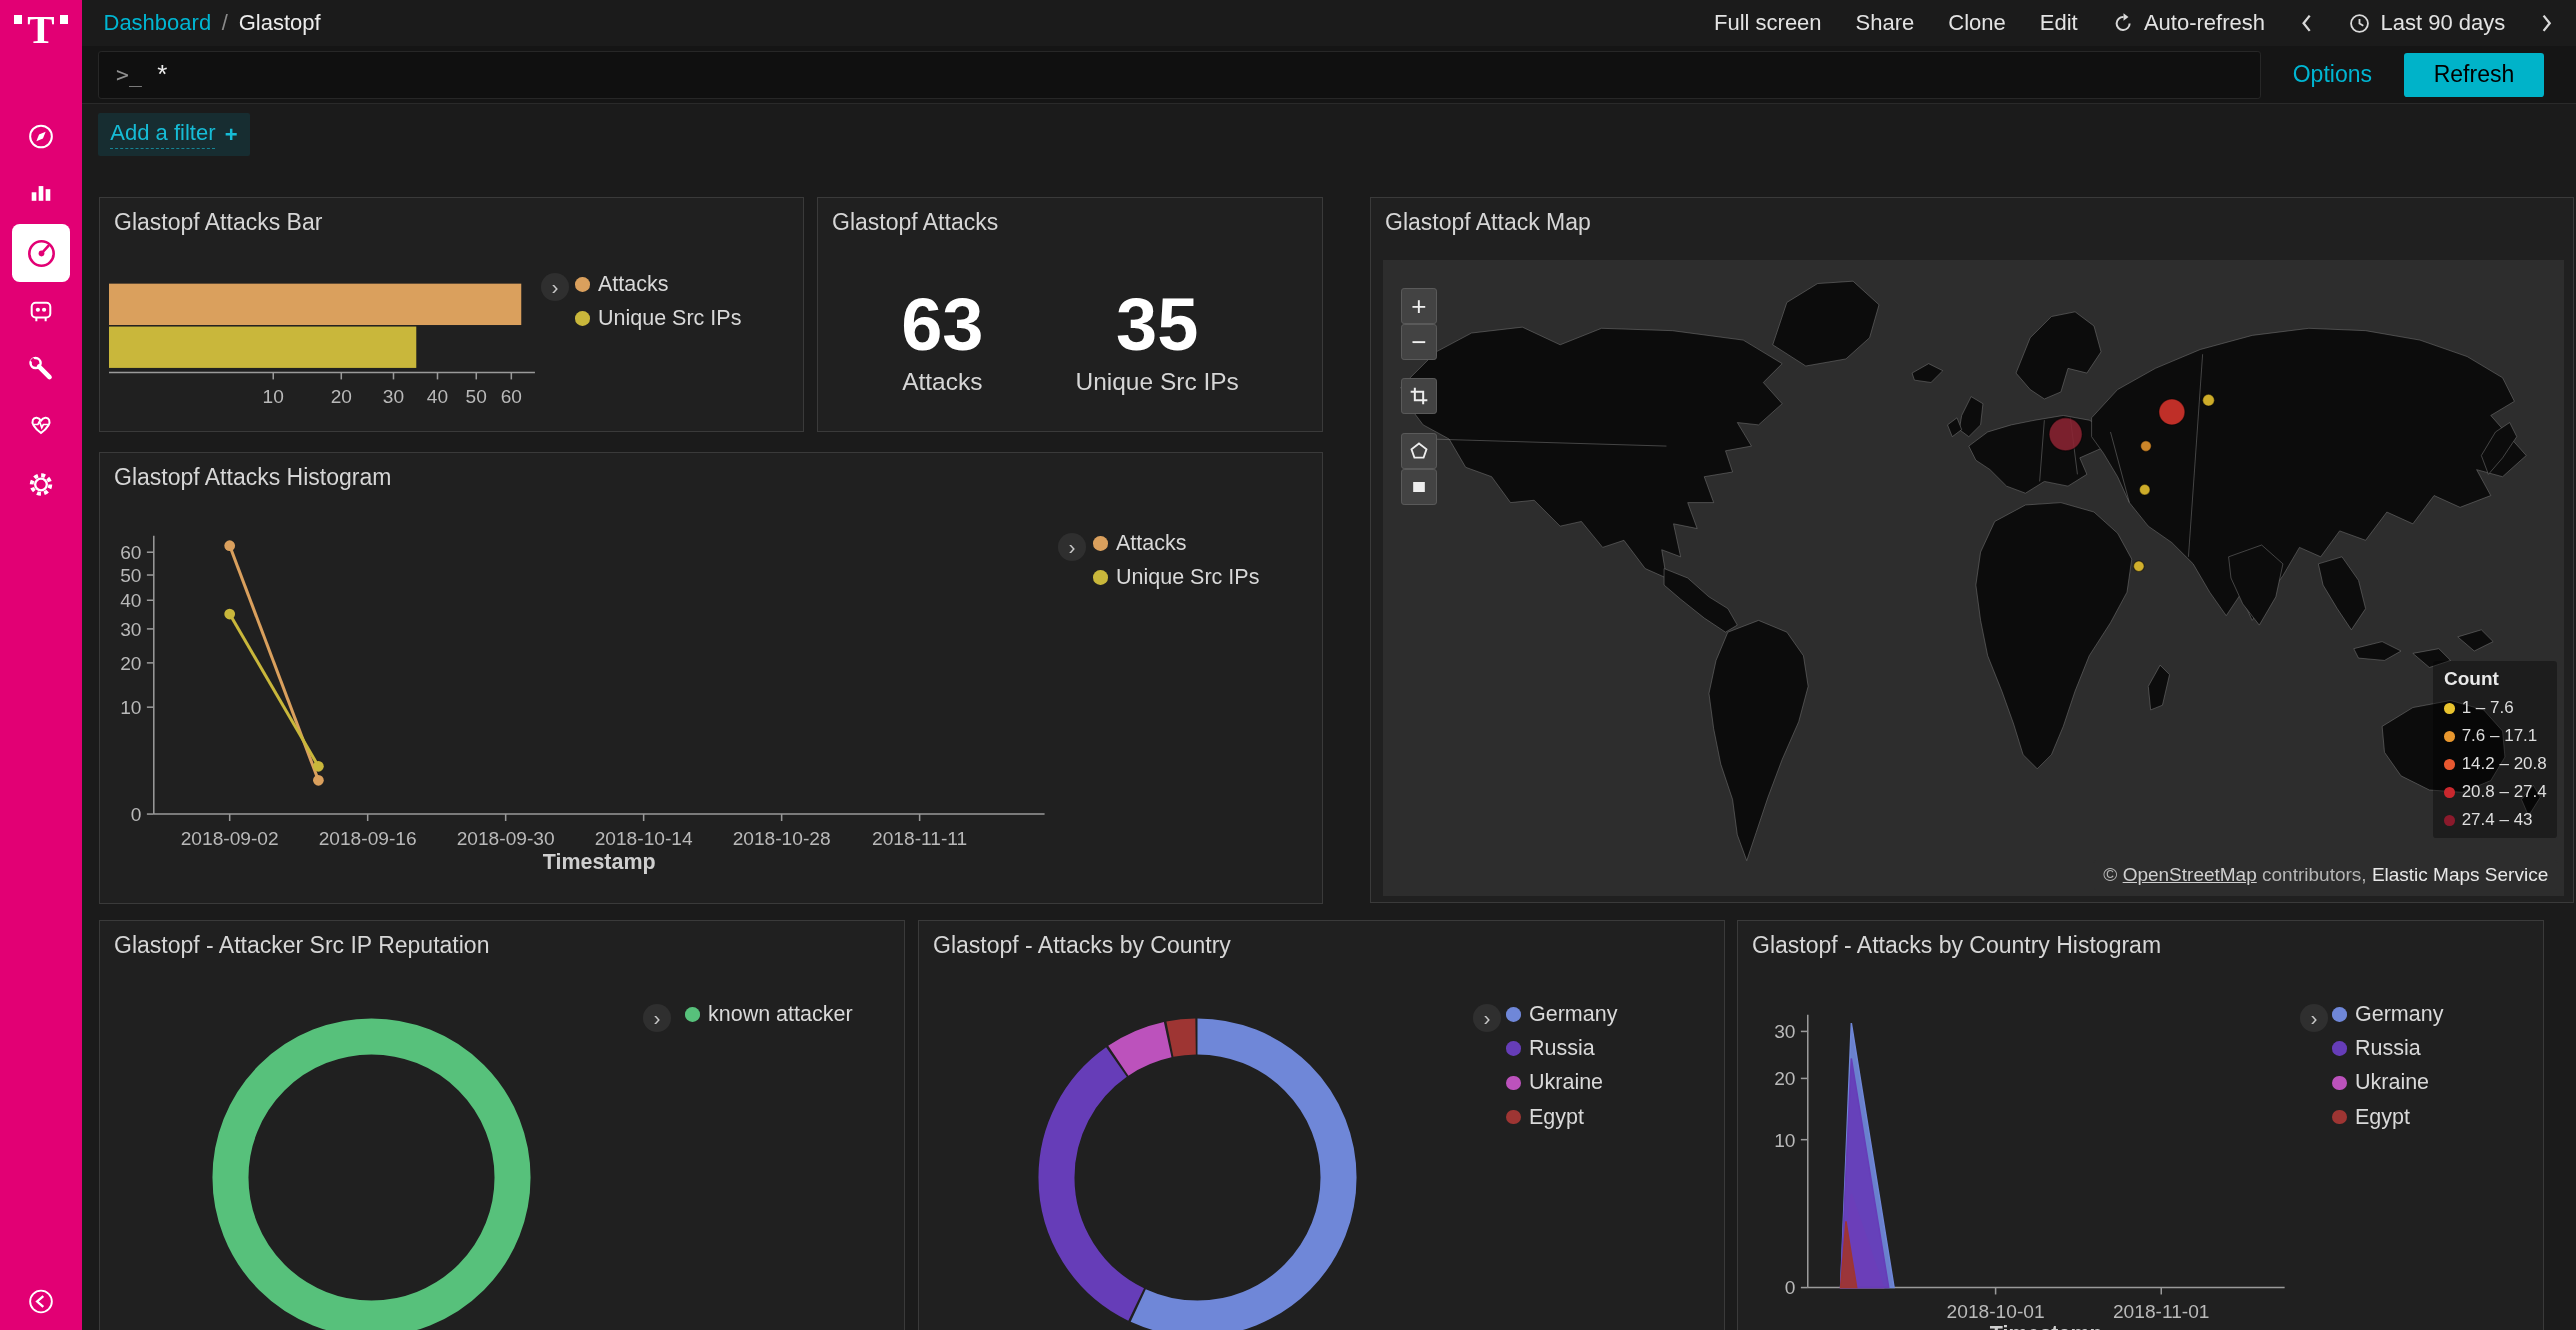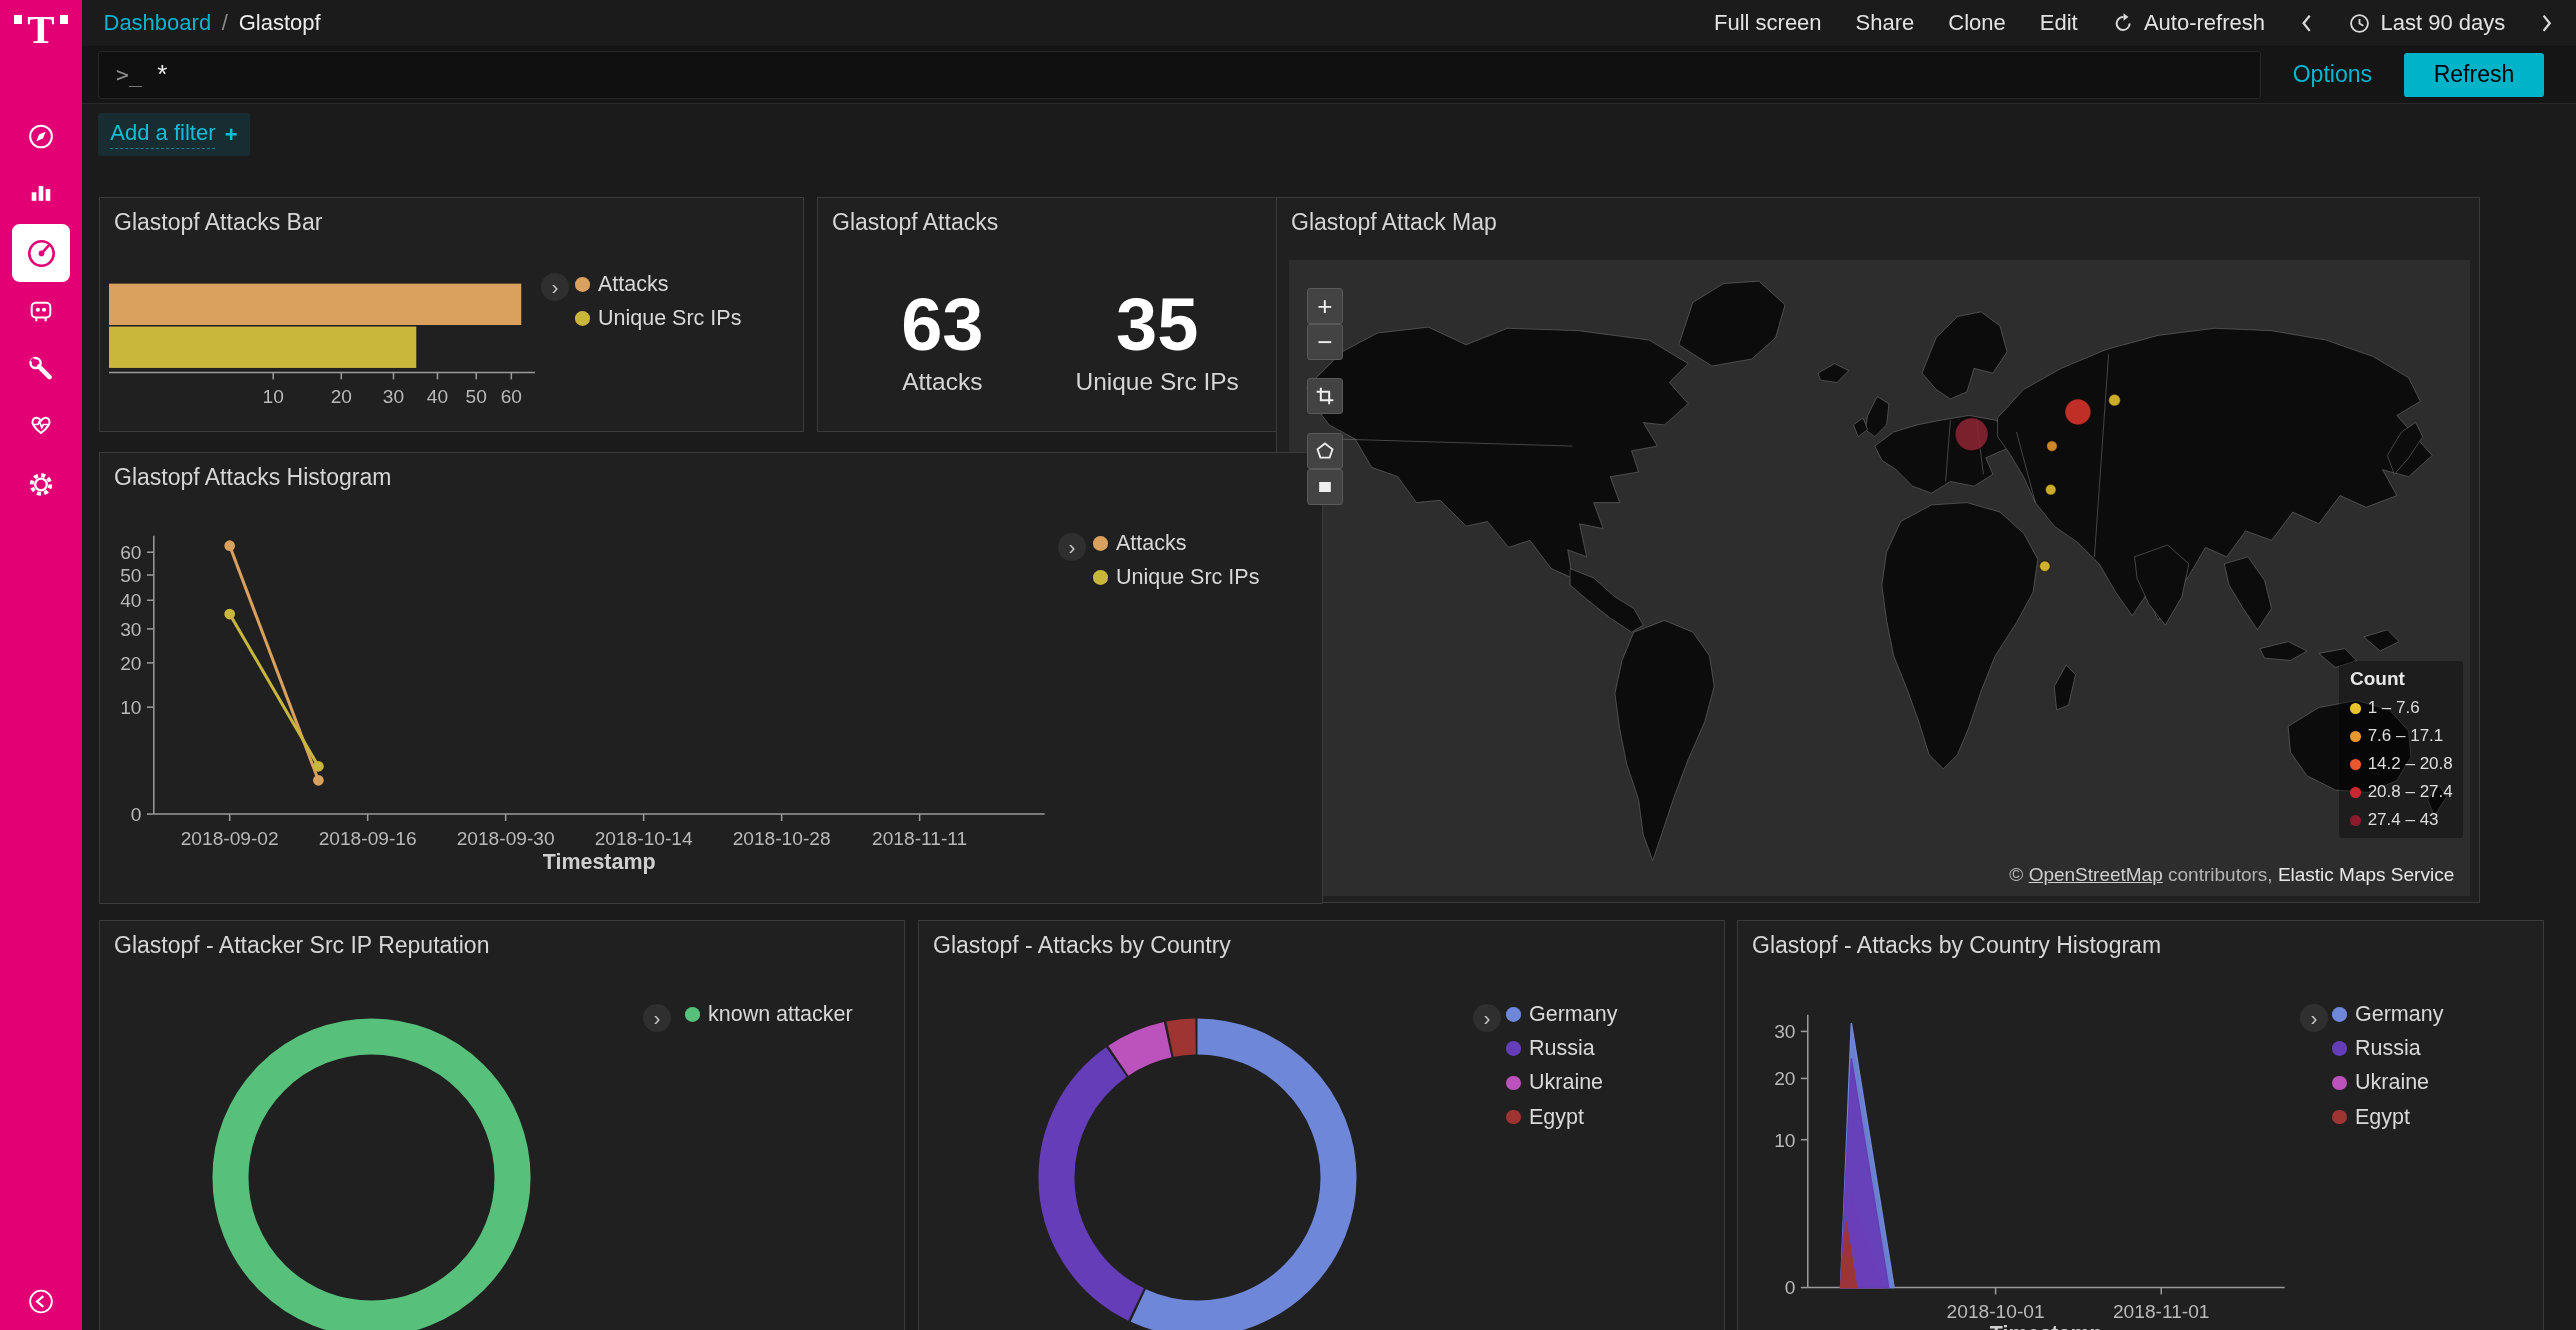--- a/index.html
+++ b/index.html
@@ -41,21 +41,21 @@
   .filterrow { position:absolute; left:82px; top:104px; right:0; height:61px; display:flex; align-items:center; padding-left:16px; }
   .add-filter { display:flex; align-items:center; gap:9.2px; background:rgba(0,182,210,0.12); padding:7.7px 12.3px;
     border-radius:2.3px; font-size:22px; color:#16bcd6; }
   .add-filter .lbl { border-bottom:1.5px dashed rgba(22,188,214,0.6); padding-bottom:1.5px; }
   .add-filter .plus { font-weight:700; }
 
   
   .panel { position:absolute; background:#202020; border:0.8px solid #3a3a3a; overflow:hidden; }
   #p-bar     { left:99px;  top:197px;  width:705px;  height:235px; }
   #p-metric  { left:817px; top:197px;  width:506px;  height:235px; }
-  #p-map     { left:1276px; top:197px;  width:1204px; height:706px; }
+  #p-map     { left:1370px; top:197px;  width:1204px; height:706px; }
   #p-hist    { left:99px;  top:452px;  width:1224px; height:452px; }
   #p-rep     { left:99px;  top:920px; width:806px; height:452px; }
   #p-country { left:918px; top:920px; width:807px; height:452px; }
   #p-chist   { left:1737px; top:920px; width:807px; height:452px; }
   .panel-title { position:absolute; left:14px; top:10.7px; font-size:23px; color:#d6d6d6; }
 
   .abs { position:absolute; }
   .legend { position:absolute; display:flex; flex-direction:column; gap:9.2px; }
   .legend-row { display:flex; align-items:center; gap:8.4px; font-size:21.5px; color:#d9d9d9; white-space:nowrap; }
   .legend-dot { width:14.6px; height:14.6px; border-radius:50%; flex:none; }

